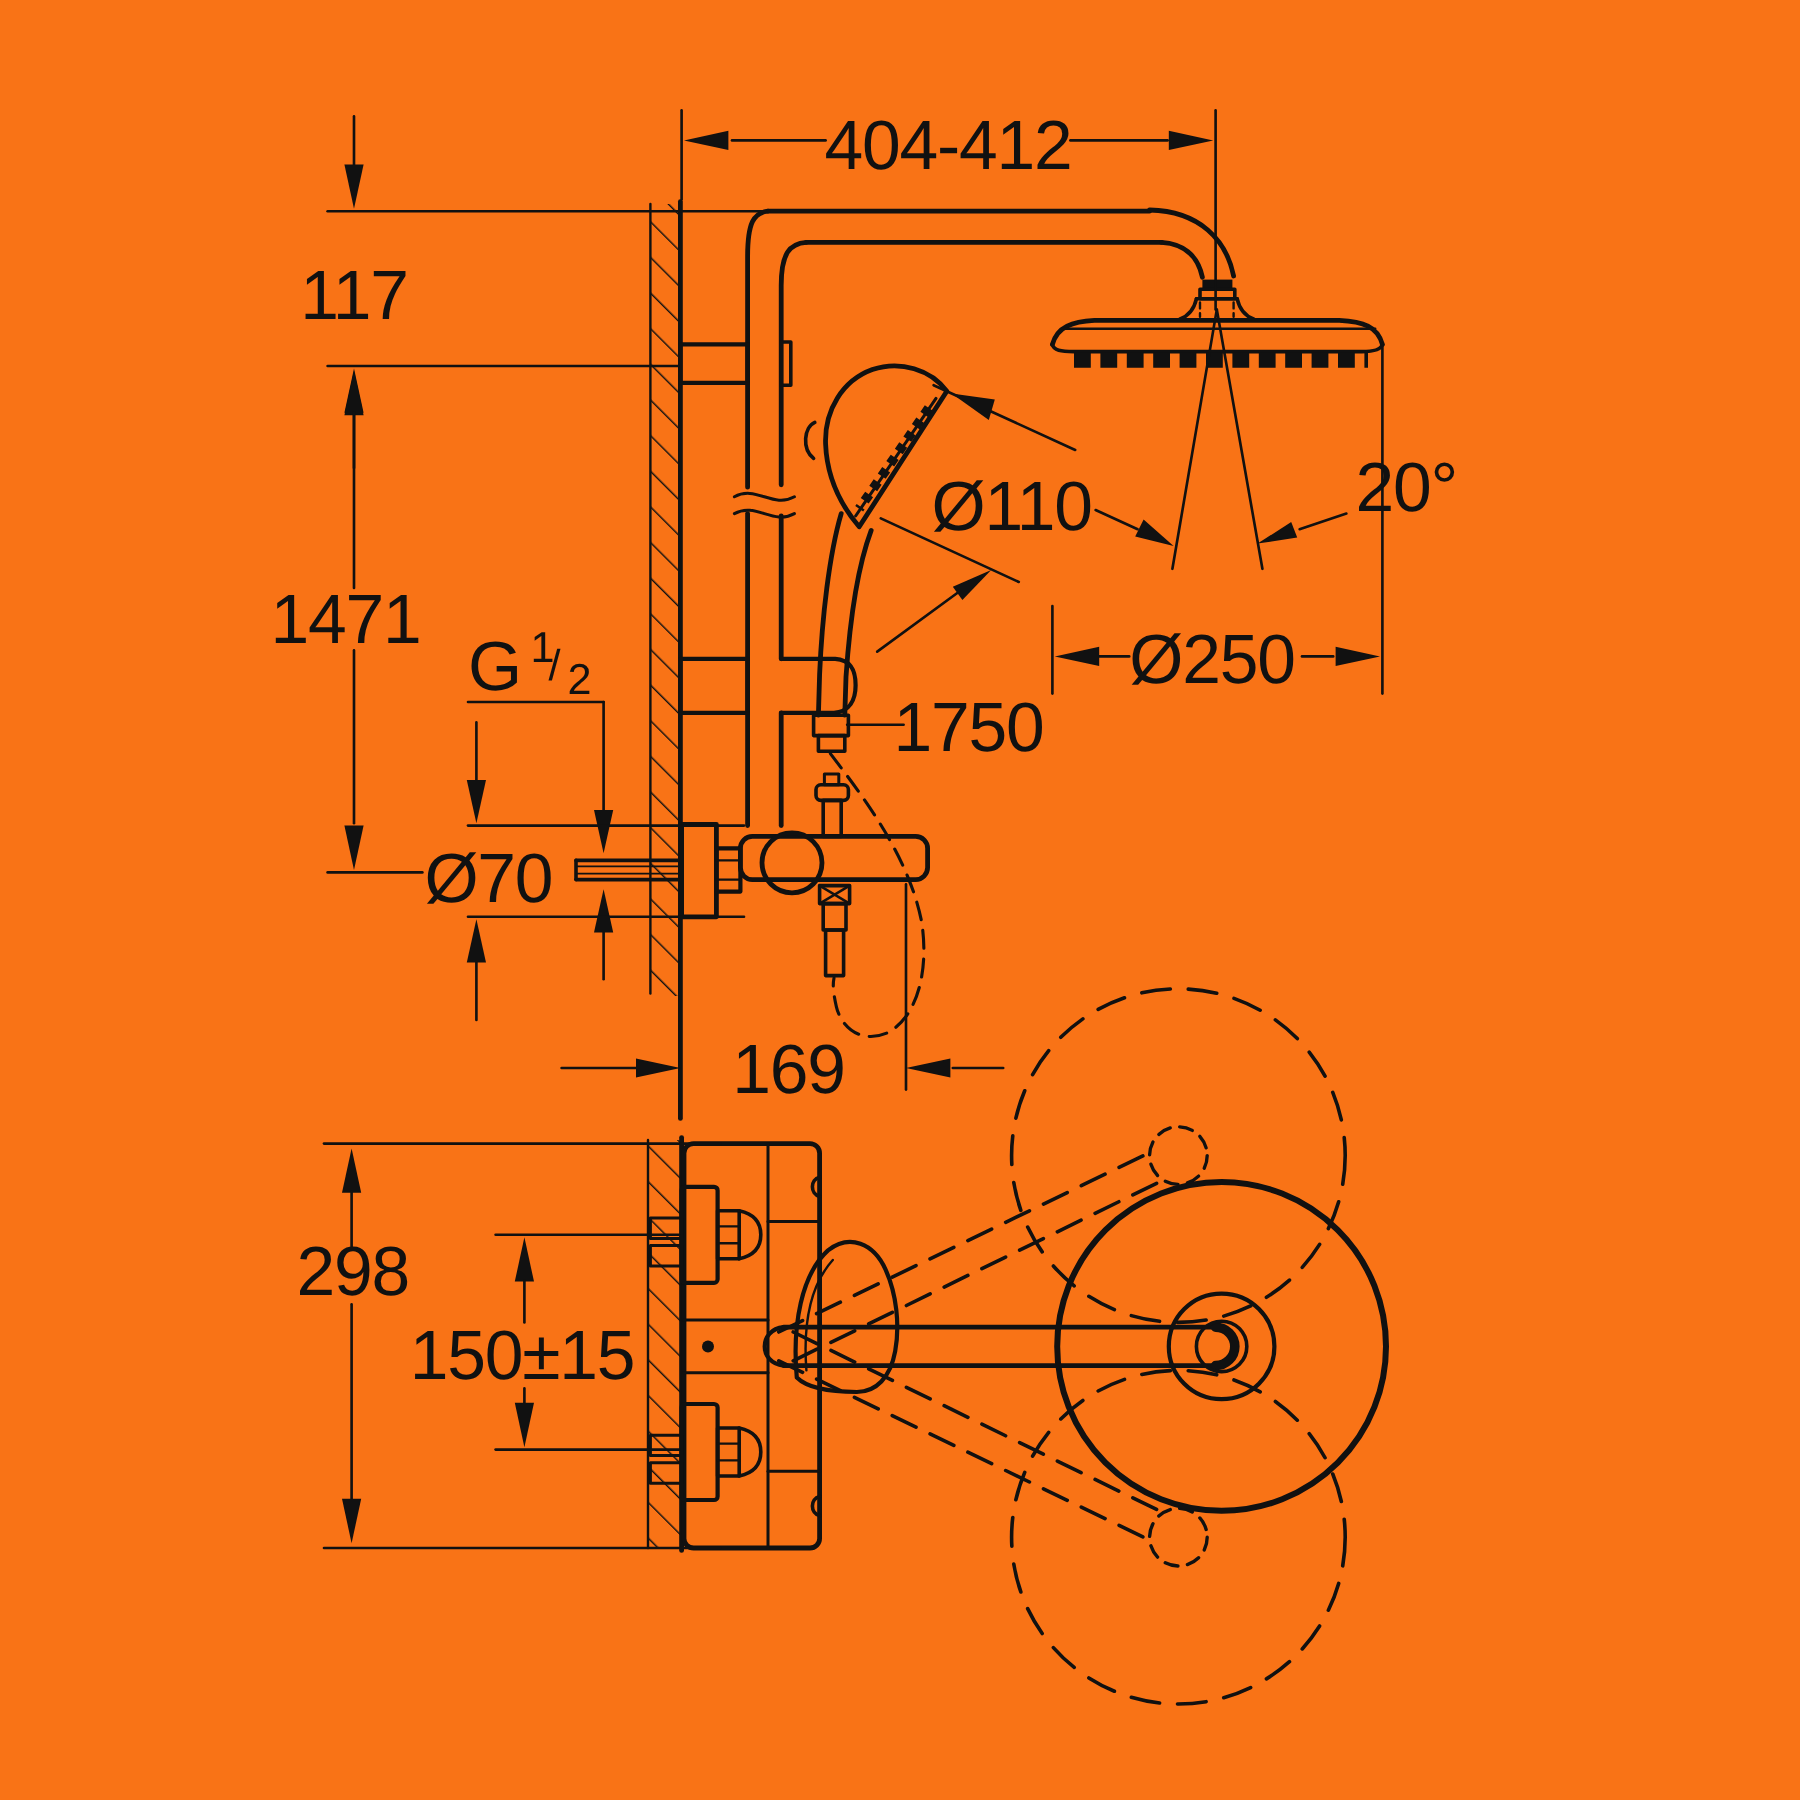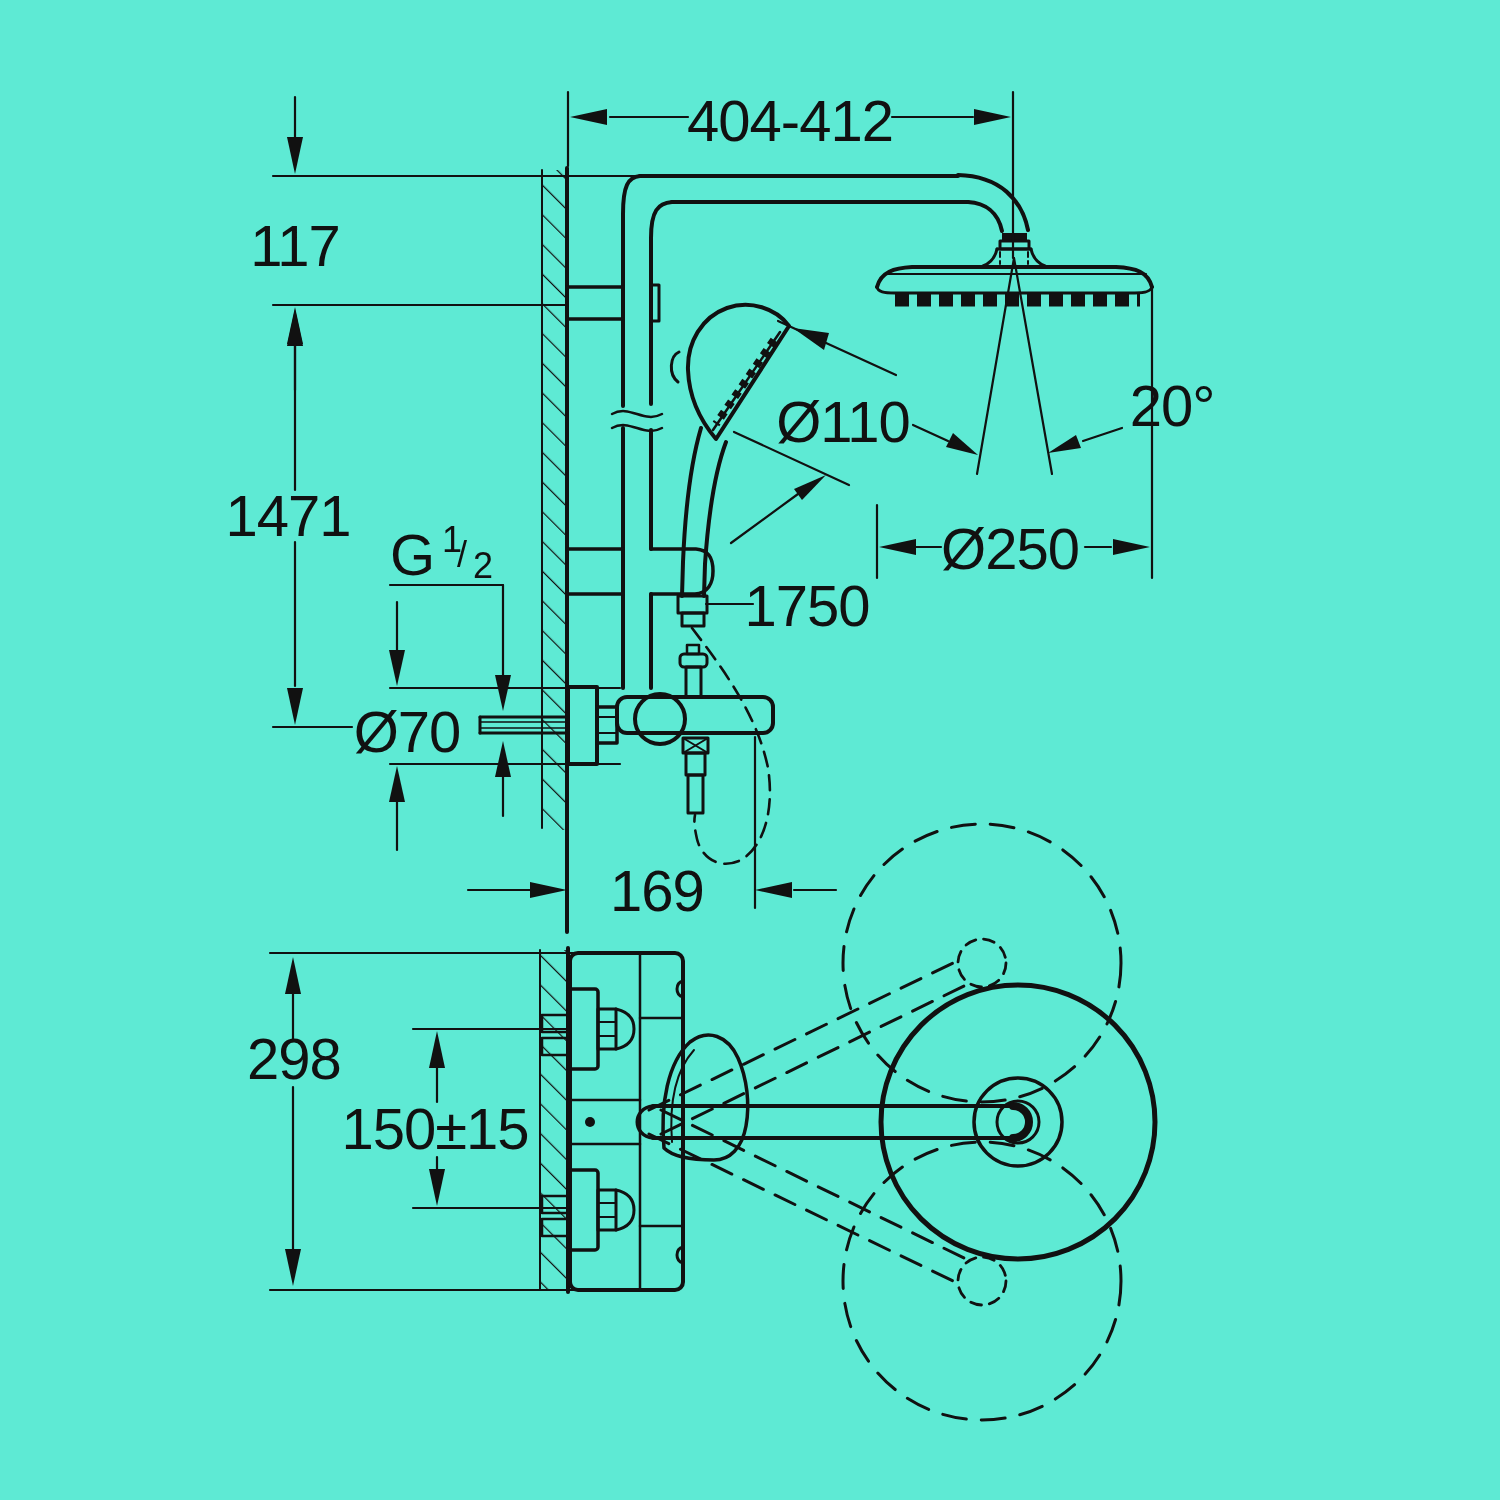--- a/index.html
+++ b/index.html
@@ -1,16 +1,16 @@
 <!DOCTYPE html>
 <html><head>
 <meta charset="utf-8">
 <style>
   html,body{margin:0;padding:0;background:#fff;}
-  .stage{width:1500px;height:1500px;background:#5eead4;position:relative;}
+  .stage{width:1500px;height:1500px;background:#f97316;position:relative;}
   svg{display:block;}
   text{font-family:"Liberation Sans", sans-serif;fill:#111;stroke:none;letter-spacing:-1px;}
   .dim-text{font-size:58px;}
   .dim-text-small{font-size:36px;}
 </style>
 </head>
 <body>
 
 <div class="stage">
 <svg width="1500" height="1500" viewBox="0 0 1500 1500">

